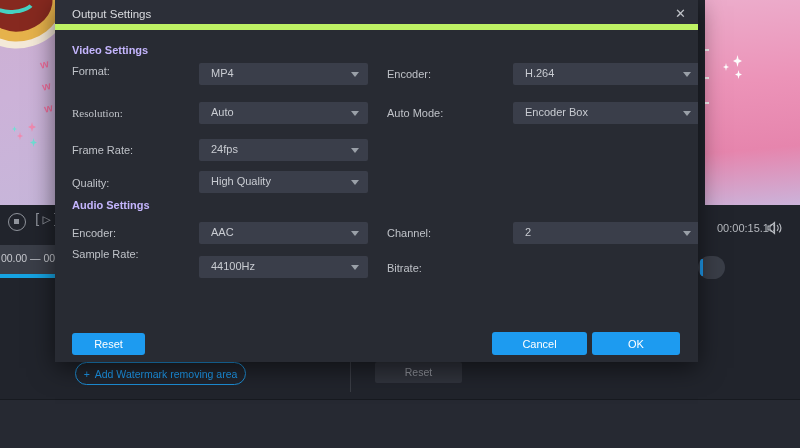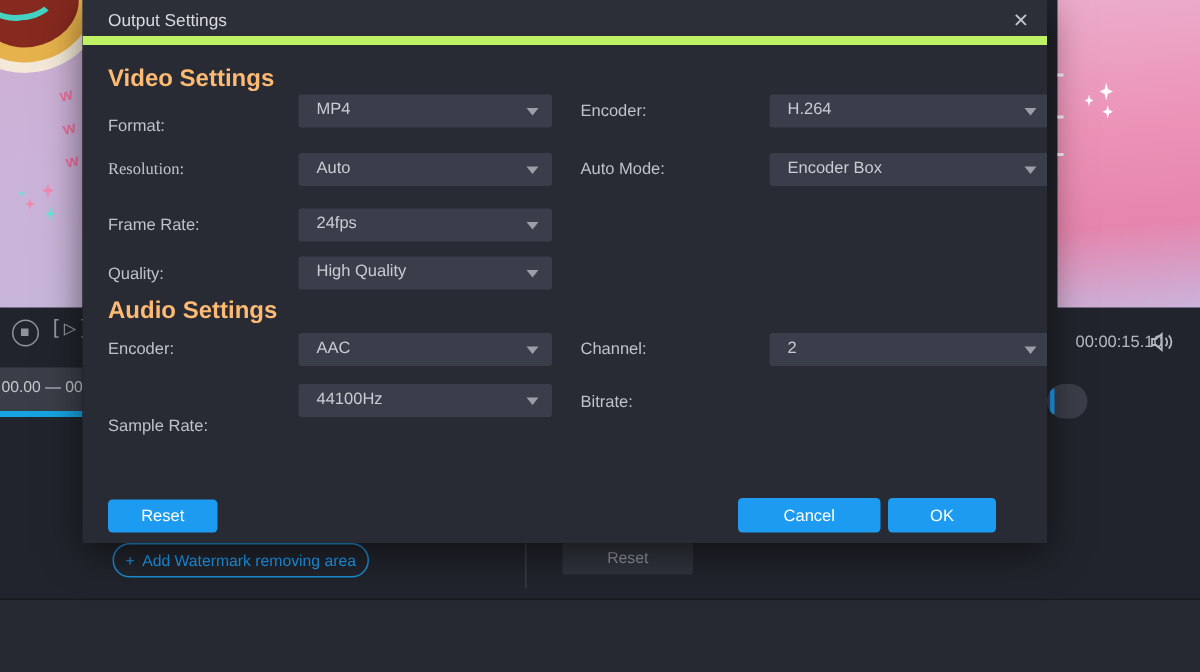--- a/index.html
+++ b/index.html
@@ -66,21 +66,21 @@
 
   
   #dialog {
     left:55px; top:0; width:643px; height:362px; background:#282b33;
     box-shadow:0 6px 24px rgba(0,0,0,.55); overflow:hidden;
   }
   #dialog-header { position:absolute; left:0; top:0; width:643px; height:30px; background:#2c2f38; border-bottom:6px solid #bef264; }
   #dialog-title { position:absolute; left:17px; top:8px; font-size:11.5px; color:#d8dade; }
   #dialog-close { position:absolute; right:12px; top:6px; font-size:13px; color:#c0c3c9; cursor:pointer; }
 
-  .section-heading { position:absolute; font-size:16px; font-weight:bold; color:#fdba74; }
+  .section-heading { position:absolute; font-size:11px; font-weight:bold; color:#c4b5fd; }
   .fld-label { position:absolute; font-size:11px; color:#bfc2c8; }
   .dd { position:absolute; height:22px; background:#3a3e4a; border-radius:2px; cursor:pointer; }
   .dd .val { position:absolute; left:12px; top:4px; font-size:11px; color:#c9ccd2; }
   .dd .arr { position:absolute; right:9px; top:9px; width:0; height:0;
     border-left:4px solid transparent; border-right:4px solid transparent; border-top:5px solid #9aa0a8; }
   .dd.col1 { left:144px; width:169px; }
   .dd.col2 { left:458px; width:187px; }
 
   .blue-btn { position:absolute; background:#1d9bf0; border:none; border-radius:3px; color:#fff; font-size:11px; font-family:inherit; cursor:pointer; }
 </style>
@@ -148,21 +148,21 @@
 </div>
 
 <div class="abs" id="dialog">
   <div id="dialog-header">
     <span id="dialog-title">Output Settings</span>
     <span id="dialog-close">✕</span>
   </div>
 
   <span class="section-heading" style="left:17px; top:44px;">Video Settings</span>
 
-  <span class="fld-label" style="left:17px;  top:78px;">Format:</span>
+  <span class="fld-label" style="left:17px;  top:65px;">Format:</span>
   <div class="dd col1" style="top:63px;">
     <span class="val">MP4</span>
       <i class="arr"></i>
   </div>
   <span class="fld-label" style="left:332px; top:68px;">Encoder:</span>
   <div class="dd col2" style="top:63px;">
     <span class="val">H.264</span>
       <i class="arr"></i>
   </div>
 
@@ -195,23 +195,23 @@
   <div class="dd col1" style="top:222px;">
     <span class="val">AAC</span>
       <i class="arr"></i>
   </div>
   <span class="fld-label" style="left:332px; top:227px;">Channel:</span>
   <div class="dd col2" style="top:222px;">
     <span class="val">2</span>
       <i class="arr"></i>
   </div>
 
-  <span class="fld-label" style="left:17px;  top:278px;text-align:right;">Sample Rate:</span>
+  <span class="fld-label" style="left:17px;  top:248px;text-align:right;">Sample Rate:</span>
   <div class="dd col1" style="top:256px;">
     <span class="val">44100Hz</span>
       <i class="arr"></i>
   </div>
   <span class="fld-label" style="left:332px; top:262px;">Bitrate:</span>
 
   <button class="blue-btn" style="left:17px;  top:333px; width:73px; height:22px;">Reset</button>
   <button class="blue-btn" style="left:437px; top:332px; width:95px; height:23px;">Cancel</button>
-  <button class="blue-btn" style="left:537px; top:332px; width:72px; height:23px;">OK</button>
+  <button class="blue-btn" style="left:537px; top:332px; width:88px; height:23px;">OK</button>
 </div>
 
 </body></html>

